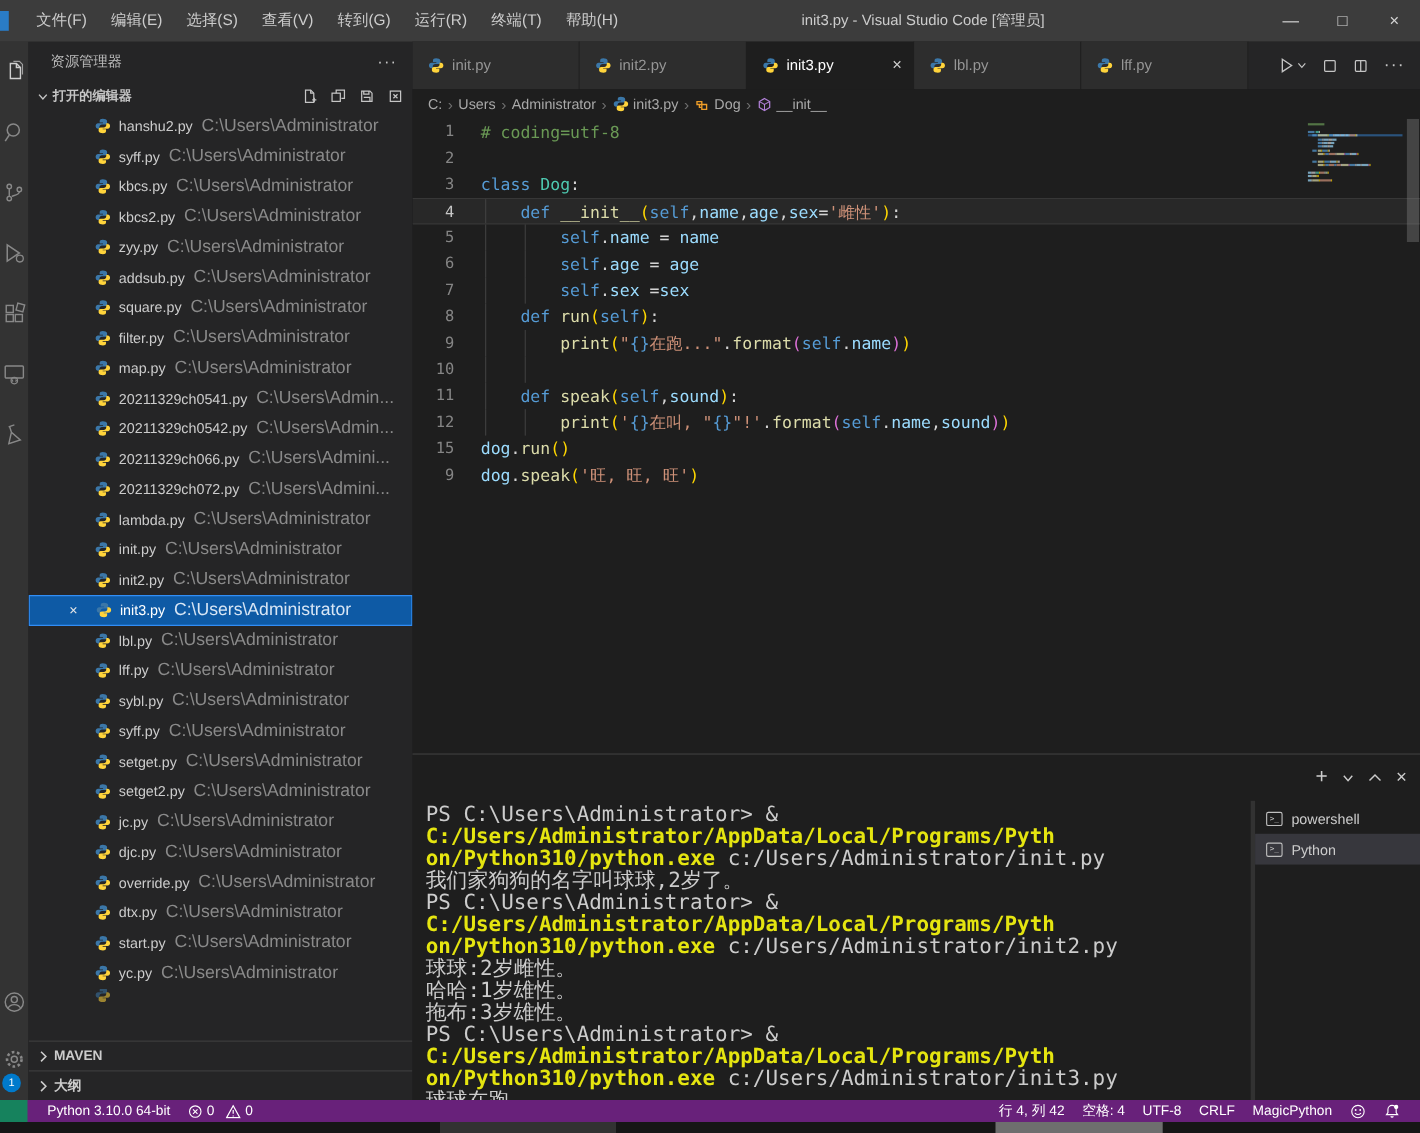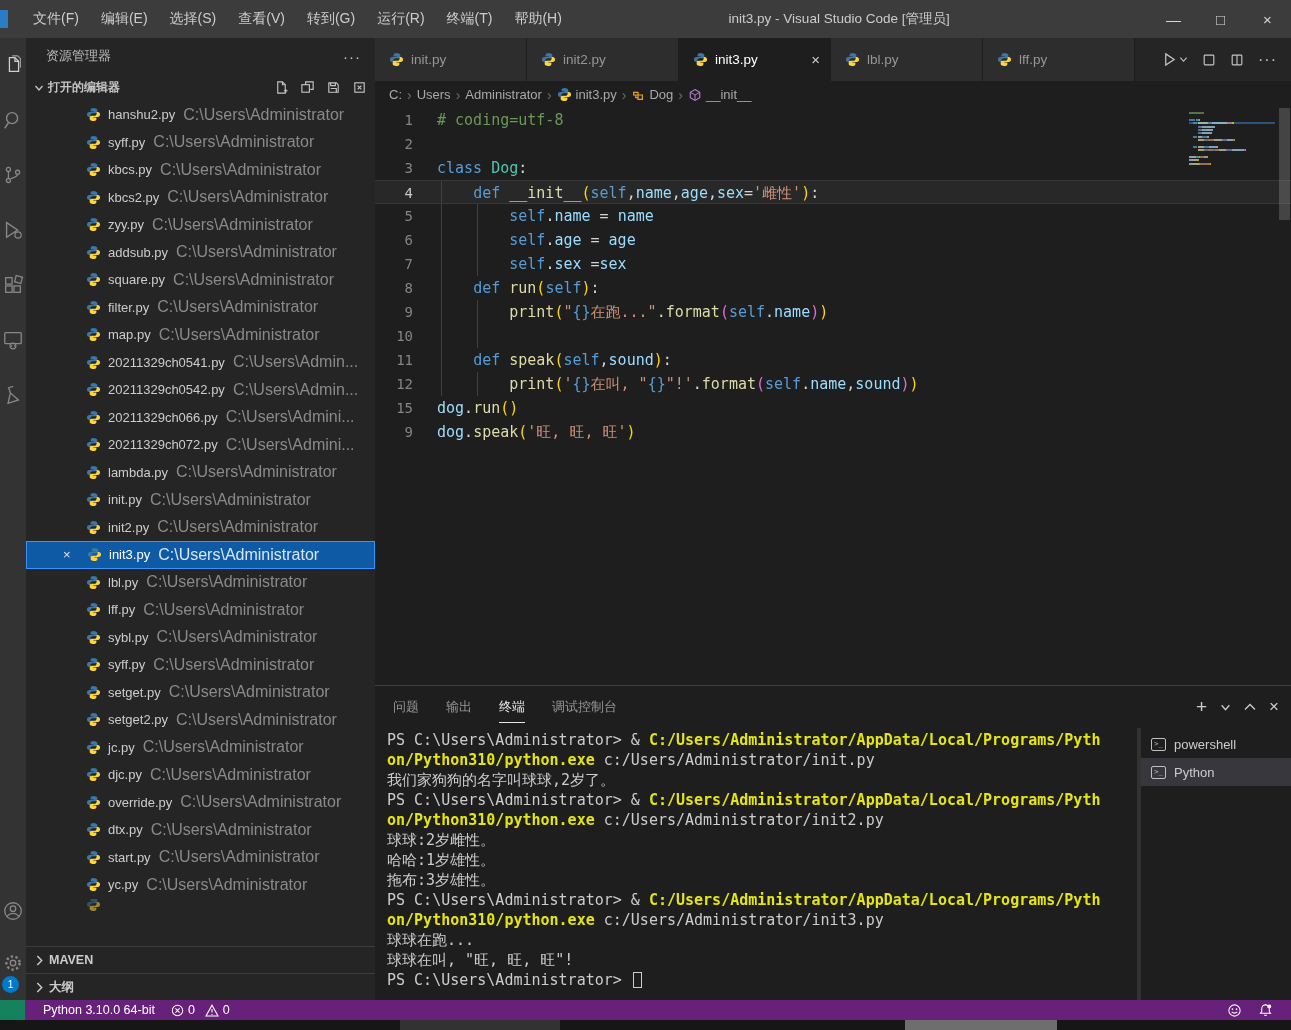--- a/index.html
+++ b/index.html
@@ -78,21 +78,21 @@
   .scroll-v { position:absolute; right:0; top:0; width:13px; height:100%; }
   .scroll-v .thumb { position:absolute; top:0; right:1px; width:11px; height:112px; background:rgba(140,140,140,.35); }
 
   
   .panel { position:absolute; left:375px; top:685px; width:916px; height:315px; background:#1e1e1e; border-top:1px solid #404040; }
   .panel-head { height:42px; display:flex; align-items:center; padding:0 12px 0 18px; }
   .ptab { font-size:13px; color:#969696; margin-right:27px; padding:6px 0; }
   .ptab.active { color:#e7e7e7; border-bottom:1px solid #e7e7e7; }
   .panel-actions { margin-left:auto; display:flex; align-items:center; gap:13px; color:#cccccc; }
   .panel-body { display:flex; height:272px; }
-  .term-out { flex:1; padding:2px 0 0 12px; font-family:"DejaVu Sans Mono", monospace; font-size:15px; line-height:20px;
+  .term-out { flex:1; padding:2px 0 0 12px; font-family:"DejaVu Sans Mono", monospace; font-size:19px; line-height:20px;
     color:#cccccc; overflow:hidden; white-space:pre-wrap; }
   .t-y { color:#e5e510; font-weight:bold; }
   .t-cursor { display:inline-block; width:9px; height:16px; border:1px solid #cccccc; vertical-align:-3px; margin-left:2px; }
   .term-scroll { width:4px; background:#454545; opacity:.5; }
   .term-list { width:150px; flex:none; padding-top:2px; }
   .term-row { height:28px; display:flex; align-items:center; padding-left:10px; gap:8px; font-size:13px; color:#cccccc; }
   .term-row.selected { background:#37373d; }
   .term-ico { width:15px; height:13px; border:1px solid #c0c0c0; border-radius:2px; font-family:"DejaVu Sans Mono",monospace;
     font-size:7px; color:#c0c0c0; display:flex; align-items:center; justify-content:center; }
 
@@ -901,26 +901,20 @@
           </div>
         </div>
       <div class="scroll-v">
           <div class="thumb"></div>
         </div>
     </div>
   </div>
 
   <div class="panel">
     <div class="panel-head">
-      <span id="panel-tabs" style="display:flex;">
-          <span class="ptab">问题</span>
-          <span class="ptab">输出</span>
-          <span class="ptab active">终端</span>
-          <span class="ptab">调试控制台</span>
-        </span>
       <span class="panel-actions">
         <span style="font-size:19px;">+</span>
         <span>
             <svg width="11" height="11" viewBox="0 0 10 10">
               <path d="M1.5 3l3.5 4 3.5-4" stroke="#cccccc" stroke-width="1.2" fill="none"></path>
             </svg>
           </span>
         <span>
             <svg width="12" height="11" viewBox="0 0 12 10">
               <path d="M1 7l5-5 5 5" stroke="#cccccc" stroke-width="1.3" fill="none"></path>
@@ -958,20 +952,27 @@
       <span>0</span>
       <span style="margin-left:6px;">
           <svg width="14" height="13" viewBox="0 0 14 13">
             <path d="M7 1.2L13 12H1z" stroke="#fff" fill="none" stroke-width="1.1"></path>
             <path d="M7 5v3.4M7 10v1" stroke="#fff" stroke-width="1.1"></path>
           </svg>
         </span>
       <span>0</span>
     </div>
     <div class="sb-right">
+      <span id="sb-right-items" style="display:flex;">
+          <span class="sb-item">行 4, 列 42</span>
+          <span class="sb-item">空格: 4</span>
+          <span class="sb-item">UTF-8</span>
+          <span class="sb-item">CRLF</span>
+          <span class="sb-item">MagicPython</span>
+        </span>
       <span class="sb-item">
           <svg width="15" height="15" viewBox="0 0 16 16">
             <circle cx="8" cy="8" r="6" stroke="#fff" fill="none" stroke-width="1.1"></circle>
             <circle cx="5.8" cy="6.5" r=".9" fill="#fff"></circle>
             <circle cx="10.2" cy="6.5" r=".9" fill="#fff"></circle>
             <path d="M5 9.5c1.8 1.6 4.2 1.6 6 0" stroke="#fff" fill="none" stroke-width="1.1"></path>
           </svg>
         </span>
       <span class="sb-item">
           <svg width="15" height="15" viewBox="0 0 16 16">

